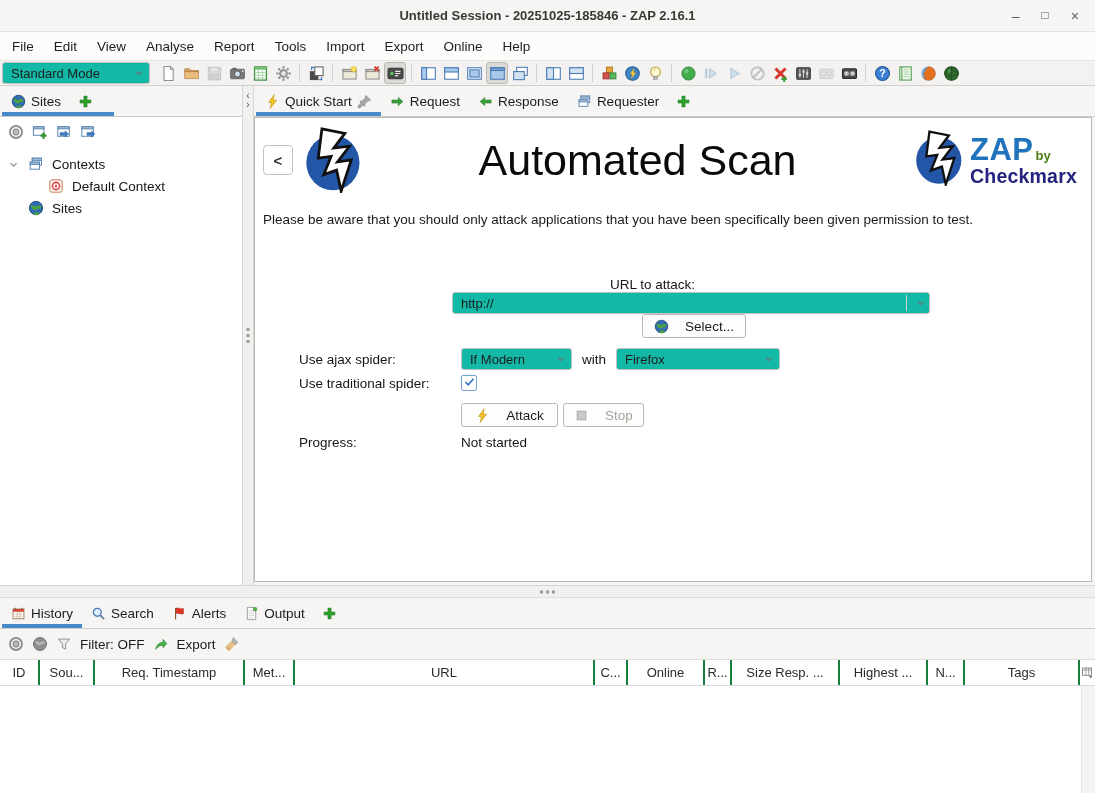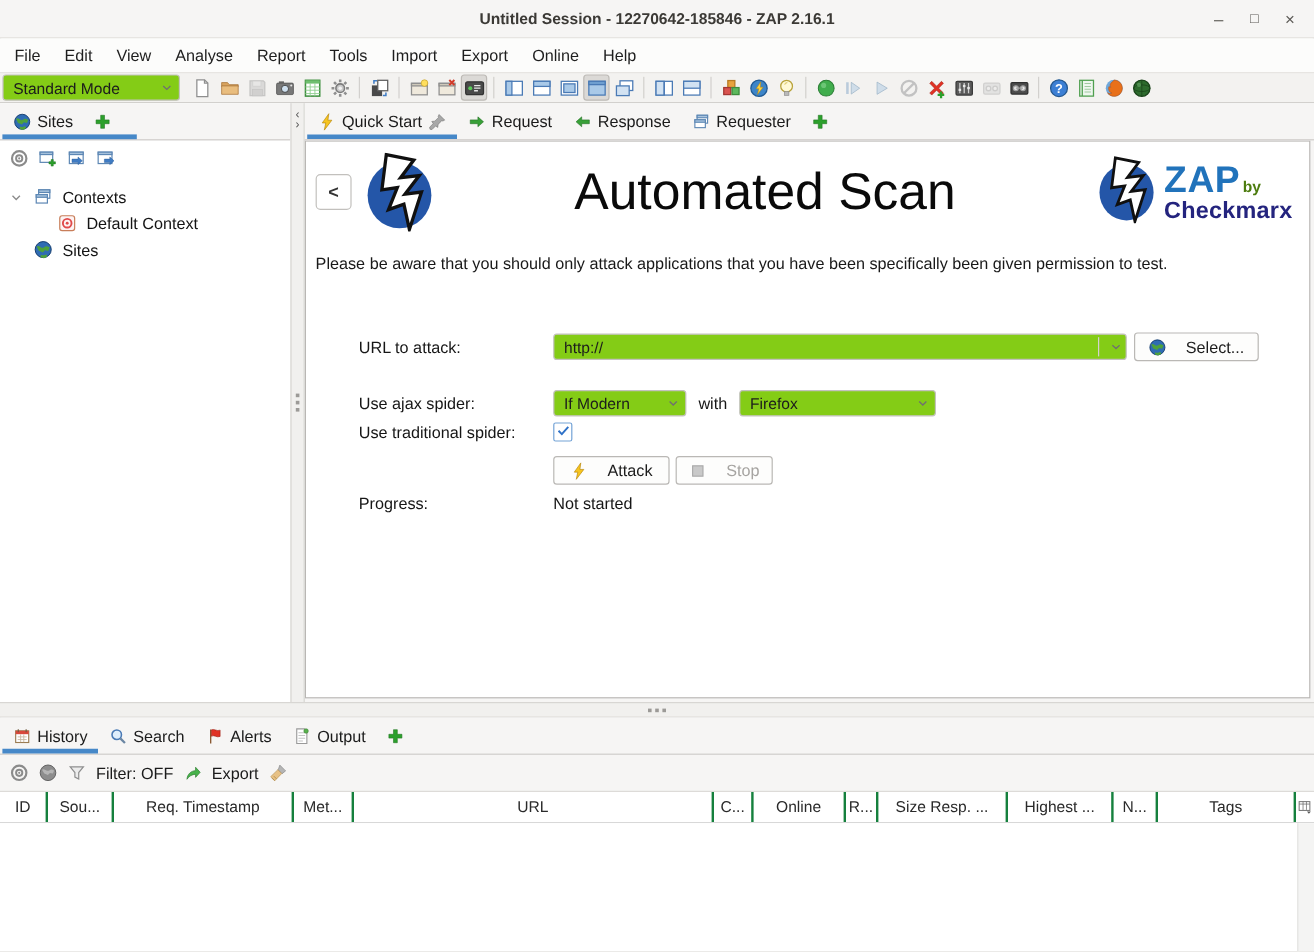--- a/index.html
+++ b/index.html
@@ -16,21 +16,21 @@
   .titlebar .title { flex:1; text-align:center; font-size:13px; font-weight:bold; color:#3b3935; }
   .winctl { width:120px; display:flex; justify-content:flex-end; gap:22px; padding-right:16px; color:#5c5a56; font-size:14px; }
   .winctl span { cursor:default; line-height:1; }
   .winctl .maxi { font-size:12px; }
   
   .menubar { height:28px; background:#fcfcfb; display:flex; align-items:center; padding-left:2px; flex:0 0 auto; }
   .menu-item { padding:4px 10px; font-size:13.5px; color:#1e1e1e; }
   
   .toolbar { height:26px; background:#f3f2f0; border-top:1px solid #e7e5e2; border-bottom:1px solid #d2d0cd;
     display:flex; align-items:center; padding:0 2px; gap:1px; flex:0 0 auto; }
-  .combo { background:#84cc16; border:1px solid #c3c1be; border-radius:3px; height:22px;
+  .combo { background:#14b8a6; border:1px solid #c3c1be; border-radius:3px; height:22px;
     display:inline-flex; align-items:center; font-size:13px; color:#1c1c1c; padding:0 4px 0 8px; }
   .combo .combo-text { flex:1; white-space:nowrap; overflow:hidden; }
   .combo .chev { margin-left:6px; display:inline-flex; }
   .combo .chev svg { width:12px; height:12px; }
   .mode-combo { width:148px; margin-right:6px; }
   .toolbtn { width:22px; height:22px; display:inline-flex; align-items:center; justify-content:center; border:1px solid transparent; border-radius:3px; }
   .toolbtn svg { width:17px; height:17px; display:block; }
   .toolbtn.pressed { background:#dbd9d6; border-color:#bdbab6; }
   .toolbtn.disabled { opacity:.45; }
   .tsep { width:1px; height:18px; background:#d2d0cd; margin:0 4px; flex:0 0 auto; }
@@ -83,21 +83,21 @@
   .btn svg { width:15px; height:15px; display:block; }
   .select-btn { height:24px; width:104px; margin-left:6px; }
   .checkbox { width:16px; height:16px; background:#fff; border:1px solid #74a3d6; border-radius:2px; display:inline-flex; align-items:center; justify-content:center; }
   .checkbox svg { width:13px; height:13px; }
   .sel-combo { height:22px; }
   .ajax-combo { width:111px; }
   .with-label { margin:0 10px; }
   .browser-combo { width:164px; }
   .attack-btn { height:24px; width:97px; }
   .stop-btn { height:24px; width:81px; margin-left:5px; color:#a6a4a1; }
-  .row-url { margin-bottom:24px; }
+  .row-url { margin-bottom:10px;flex-direction:column; }
   .row-trad { margin-bottom:12px; }
   .row-ajax { margin-bottom:5px; }
   .row-btns { margin-bottom:8px; }
   
   .hsplitter { height:13px; background:#f1f0ee; border-top:1px solid #d8d6d3; border-bottom:1px solid #e0dedb; position:relative; flex:0 0 auto; }
   .hdots { position:absolute; left:540px; top:50%; transform:translateY(-50%); display:flex; gap:3px; }
   .hdots i { width:3px; height:3px; background:#9c9a97; display:block; }
   
   .bottom-panel { flex:1; display:flex; flex-direction:column; background:#fff; }
   .bottom-tabrow { background:#f6f5f4; }
@@ -110,21 +110,21 @@
   .table-body { flex:1; background:#fff; display:flex; justify-content:flex-end; }
   .scroll-gutter { width:14px; background:#f4f4f3; border-left:1px solid #e3e3e2; }
 </style>
 </head>
 <body>
 
 <div class="window">
 
   <div class="titlebar">
     <div class="spacer"></div>
-    <div class="title">Untitled Session - 12270642-185846 - ZAP 2.16.1</div>
+    <div class="title">Untitled Session - 20251025-185846 - ZAP 2.16.1</div>
     <div class="winctl">
       <span>–</span>
       <span class="maxi">□</span>
       <span>×</span>
     </div>
   </div>
 
   <div class="menubar" id="menubar">
       <span class="menu-item">File</span>
       <span class="menu-item">Edit</span>

